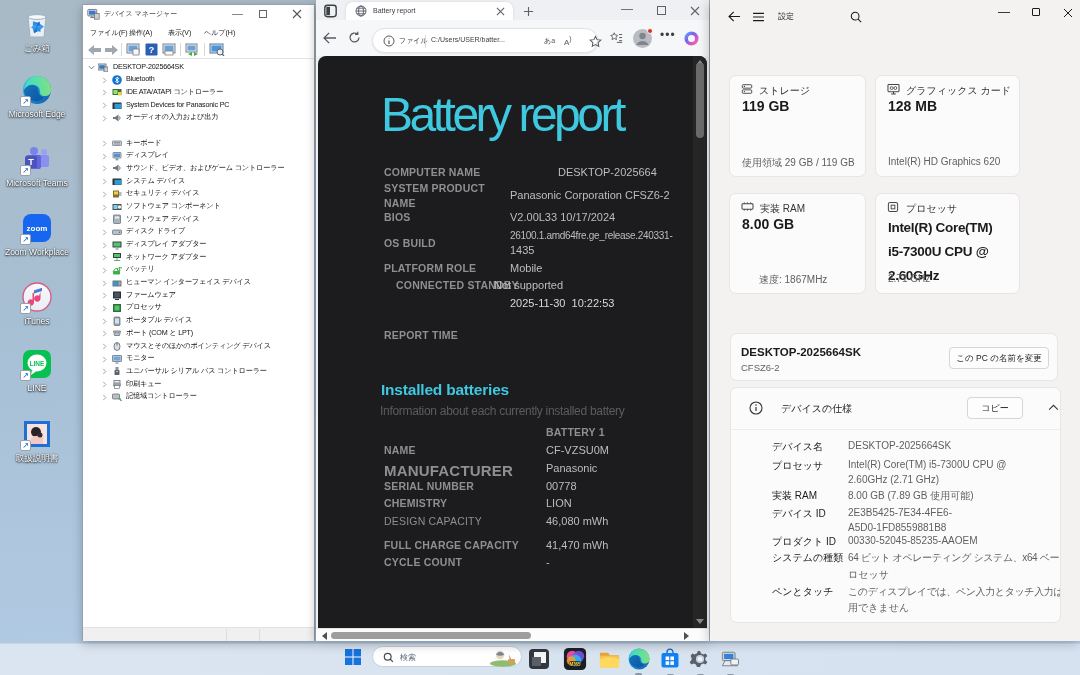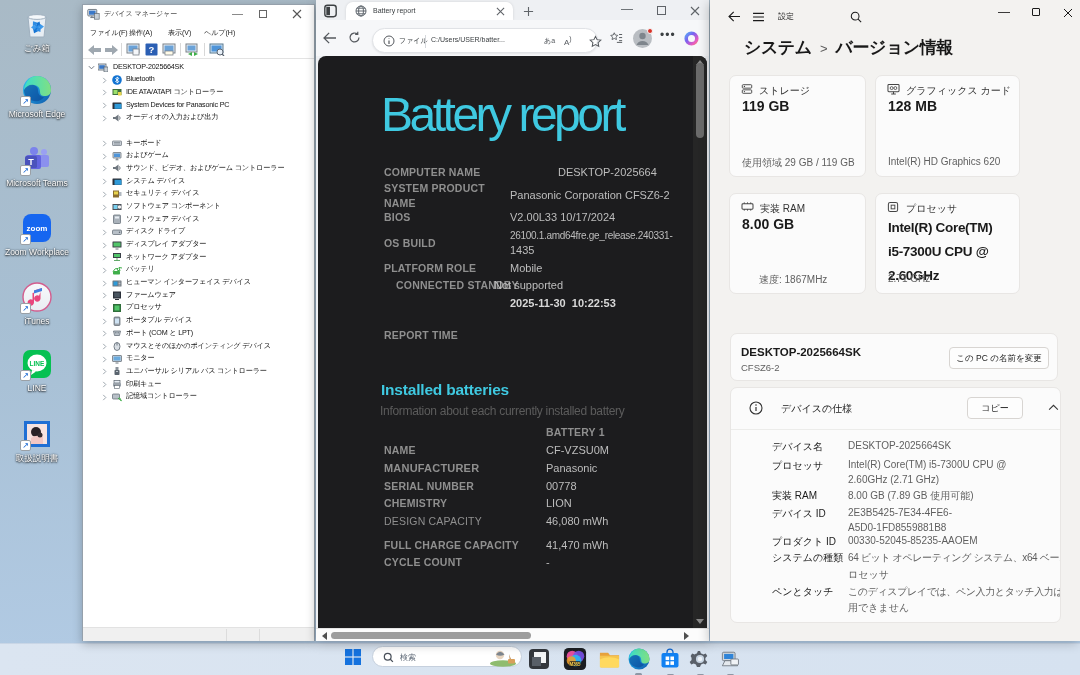--- a/index.html
+++ b/index.html
@@ -344,21 +344,21 @@
       </div>
       <div style="position:absolute;left:0;top:94.8px;width:229px;height:13px">
         <svg width="7" height="7" viewBox="0 0 8 8" style="position:absolute;left:17px;top:3px">
           <path d="M2.5 1 L5.5 4 L2.5 7" fill="none" stroke="#9aa2aa" stroke-width="1.1"></path>
         </svg>
         <svg width="10" height="10" viewBox="0 0 10 10" style="position:absolute;left:28px;top:1px">
           <rect x="1" y="1.5" width="8" height="5.5" rx=".5" fill="#cfd6dd" stroke="#5a646e" stroke-width=".7"></rect>
           <rect x="2" y="2.5" width="6" height="3.5" fill="#4f94d8"></rect>
           <path d="M3.5 8.8 h3 M5 7 v1.8" stroke="#5a646e" stroke-width=".8"></path>
         </svg>
-        <span style="position:absolute;left:42px;top:0.5px;white-space:nowrap">およびゲーム</span>
+        <span style="position:absolute;left:42px;top:0.5px;white-space:nowrap">ディスプレイ</span>
       </div>
       <div style="position:absolute;left:0;top:107.4px;width:229px;height:13px">
         <svg width="7" height="7" viewBox="0 0 8 8" style="position:absolute;left:17px;top:3px">
           <path d="M2.5 1 L5.5 4 L2.5 7" fill="none" stroke="#9aa2aa" stroke-width="1.1"></path>
         </svg>
         <svg width="10" height="10" viewBox="0 0 10 10" style="position:absolute;left:28px;top:1px">
           <path d="M1 4 h2.2 L6.5 1.5 v7 L3.2 6 H1Z" fill="#6e767e"></path>
           <path d="M7.5 3.4 a2.6 2.6 0 0 1 0 3.2" stroke="#6e767e" fill="none"></path>
         </svg>
         <span style="position:absolute;left:42px;top:0.5px;white-space:nowrap">サウンド、ビデオ、およびゲーム コントローラー</span>
@@ -645,29 +645,29 @@
         <span style="position:absolute;left:0px;top:45px;white-space:nowrap;font-weight:bold;color:#8f8f8f;font-size:10.5px;letter-spacing:.2px;">BIOS</span>
         <span style="position:absolute;left:126px;top:45px;white-space:nowrap;color:#bdbdbd;">V2.00L33 10/17/2024</span>
         <span style="position:absolute;left:0px;top:71px;white-space:nowrap;font-weight:bold;color:#8f8f8f;font-size:10.5px;letter-spacing:.2px;">OS BUILD</span>
         <span style="position:absolute;left:126px;top:64px;white-space:nowrap;color:#bdbdbd;font-size:10px;letter-spacing:-0.3px">26100.1.amd64fre.ge_release.240331-</span>
         <span style="position:absolute;left:126px;top:78px;white-space:nowrap;color:#bdbdbd;">1435</span>
         <span style="position:absolute;left:0px;top:96px;white-space:nowrap;font-weight:bold;color:#8f8f8f;font-size:10.5px;letter-spacing:.2px;">PLATFORM ROLE</span>
         <span style="position:absolute;left:126px;top:96px;white-space:nowrap;color:#bdbdbd;">Mobile</span>
         <span style="position:absolute;left:0px;top:113px;white-space:nowrap;font-weight:bold;color:#8f8f8f;font-size:10.5px;letter-spacing:.2px;margin-left:12px;">CONNECTED STANDBY</span>
         <span style="position:absolute;left:110px;top:113px;white-space:nowrap;color:#bdbdbd;text-align:center;">Not supported</span>
         <span style="position:absolute;left:0px;top:131px;white-space:nowrap;font-weight:bold;color:#8f8f8f;font-size:10.5px;letter-spacing:.2px;margin-top:32px;">REPORT TIME</span>
-        <span style="position:absolute;left:126px;top:131px;white-space:nowrap;color:#d8d8d8;font-weight:bold;">2025-11-30&nbsp;&nbsp;10:22:53</span>
+        <span style="position:absolute;left:126px;top:131px;white-space:nowrap;color:#d8d8d8;font-weight:normal;">2025-11-30&nbsp;&nbsp;10:22:53</span>
       </div>
   <div style="position:absolute;left:63px;top:325px;font-size:15.5px;font-weight:bold;color:#3fc9e1;letter-spacing:-0.2px">Installed batteries</div>
   <div style="position:absolute;left:62px;top:348px;font-size:12px;color:#5c5c5c;letter-spacing:-0.3px">Information about each currently installed battery</div>
   <div id="btab2" style="position:absolute;left:66px;top:370px;font-size:11px">
         <span style="position:absolute;left:162px;top:0px;white-space:nowrap;font-weight:bold;color:#8f8f8f;font-size:10.5px;letter-spacing:.2px;">BATTERY 1</span>
         <span style="position:absolute;left:0px;top:18px;white-space:nowrap;font-weight:bold;color:#8f8f8f;font-size:10.5px;letter-spacing:.2px;">NAME</span>
         <span style="position:absolute;left:162px;top:18px;white-space:nowrap;color:#bdbdbd;">CF-VZSU0M</span>
-        <span style="position:absolute;left:0px;top:36px;white-space:nowrap;font-weight:bold;color:#8f8f8f;font-size:11px;letter-spacing:.2px;">MANUFACTURER</span>
+        <span style="position:absolute;left:0px;top:36px;white-space:nowrap;font-weight:bold;color:#8f8f8f;font-size:15px;letter-spacing:.2px;">MANUFACTURER</span>
         <span style="position:absolute;left:162px;top:36px;white-space:nowrap;color:#bdbdbd;">Panasonic</span>
         <span style="position:absolute;left:0px;top:54px;white-space:nowrap;font-weight:bold;color:#8f8f8f;font-size:10.5px;letter-spacing:.2px;">SERIAL NUMBER</span>
         <span style="position:absolute;left:162px;top:54px;white-space:nowrap;color:#bdbdbd;">00778</span>
         <span style="position:absolute;left:0px;top:71px;white-space:nowrap;font-weight:bold;color:#8f8f8f;font-size:10.5px;letter-spacing:.2px;">CHEMISTRY</span>
         <span style="position:absolute;left:162px;top:71px;white-space:nowrap;color:#bdbdbd;">LION</span>
         <span style="position:absolute;left:0px;top:89px;white-space:nowrap;font-weight:normal;color:#8f8f8f;font-size:10.5px;letter-spacing:.2px;">DESIGN CAPACITY</span>
         <span style="position:absolute;left:162px;top:89px;white-space:nowrap;color:#bdbdbd;">46,080 mWh</span>
         <span style="position:absolute;left:0px;top:113px;white-space:nowrap;font-weight:bold;color:#8f8f8f;font-size:10.5px;letter-spacing:.2px;">FULL CHARGE CAPACITY</span>
         <span style="position:absolute;left:162px;top:113px;white-space:nowrap;color:#bdbdbd;">41,470 mWh</span>
         <span style="position:absolute;left:0px;top:130px;white-space:nowrap;font-weight:bold;color:#8f8f8f;font-size:10.5px;letter-spacing:.2px;">CYCLE COUNT</span>
@@ -708,21 +708,20 @@
  <svg width="12" height="12" viewBox="0 0 14 14" style="position:absolute;left:140px;top:11px">
       <circle cx="6" cy="6" r="4.5" fill="none" stroke="#1a1a1a" stroke-width="1.2"></circle>
       <path d="M9.5 9.5 L13 13" stroke="#1a1a1a" stroke-width="1.2"></path>
     </svg>
  <span style="position:absolute;left:288px;top:5px;font-size:12px;color:#1a1a1a">—</span>
  <span class="ab" style="left:322px;top:8px;width:8px;height:8px;border:1px solid #1a1a1a;border-radius:1px"></span>
  <svg width="10" height="10" viewBox="0 0 10 10" style="position:absolute;left:353px;top:8px">
       <path d="M1 1 L9 9 M9 1 L1 9" stroke="#1a1a1a" stroke-width="1"></path>
     </svg>
 
- <div style="position:absolute;left:34px;top:36px;font-size:17px;font-weight:bold;color:#191919;letter-spacing:-0.5px">システム&nbsp;&nbsp;<span style="font-weight:normal;font-size:13px;color:#5a5a5a">&gt;</span>&nbsp;&nbsp;バージョン情報</div>
 
  <div class="ab" style="left:19px;top:75px;width:137px;height:102px;background:#fbfbfb;border:1px solid #e8e6e4;border-radius:7px">
   <svg width="12" height="12" viewBox="0 0 14 14" style="position:absolute;left:11px;top:7px">
         <rect x="1.5" y="2" width="11" height="4" rx="1" fill="none" stroke="#444" stroke-width="1.1"></rect>
         <rect x="1.5" y="8" width="11" height="4" rx="1" fill="none" stroke="#444" stroke-width="1.1"></rect>
         <circle cx="4" cy="4" r=".8" fill="#444"></circle>
         <circle cx="4" cy="10" r=".8" fill="#444"></circle>
       </svg>
   <span style="position:absolute;left:29px;top:8px;font-size:10px;color:#333">ストレージ</span>
   <span style="position:absolute;left:12px;top:22px;font-size:14px;font-weight:bold">119 GB</span>

